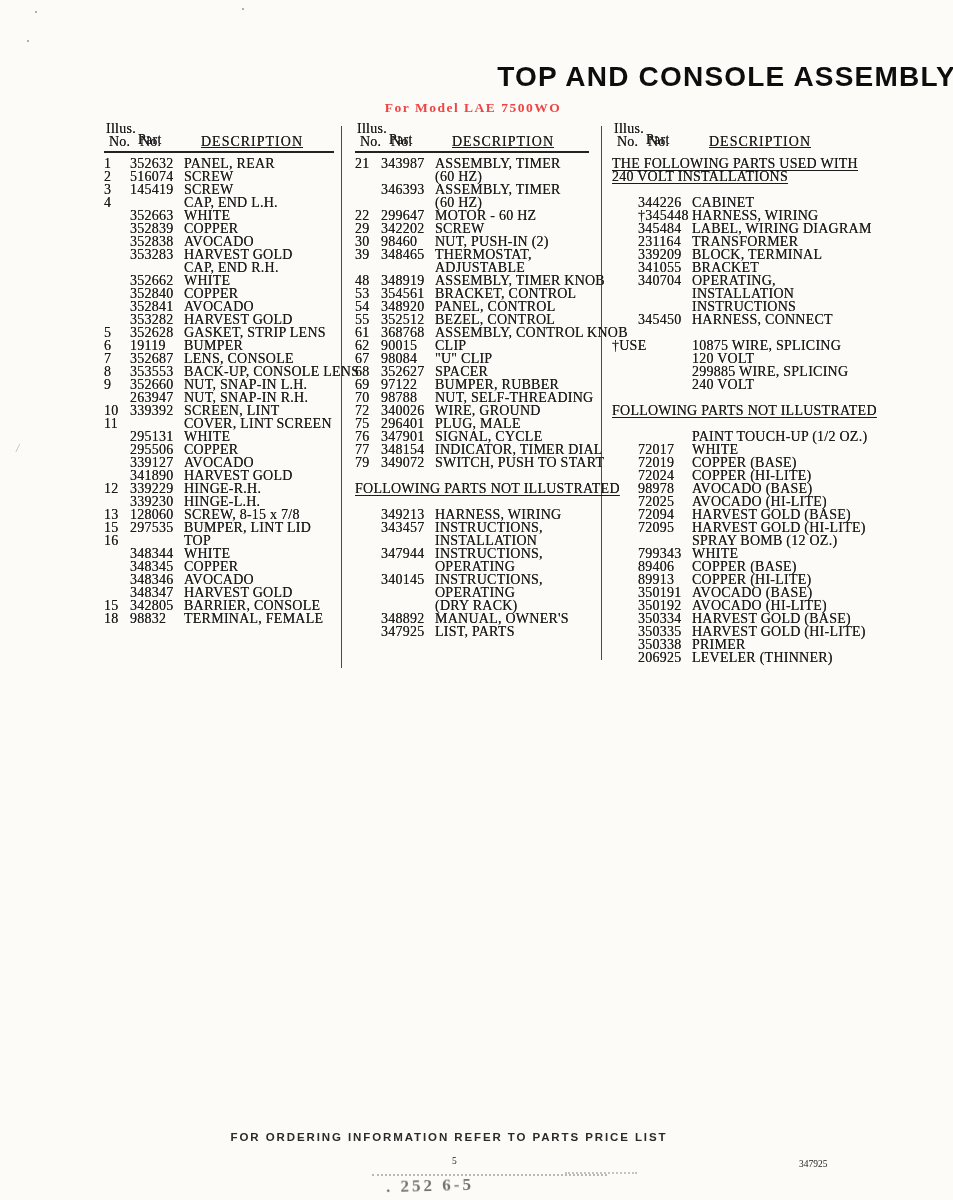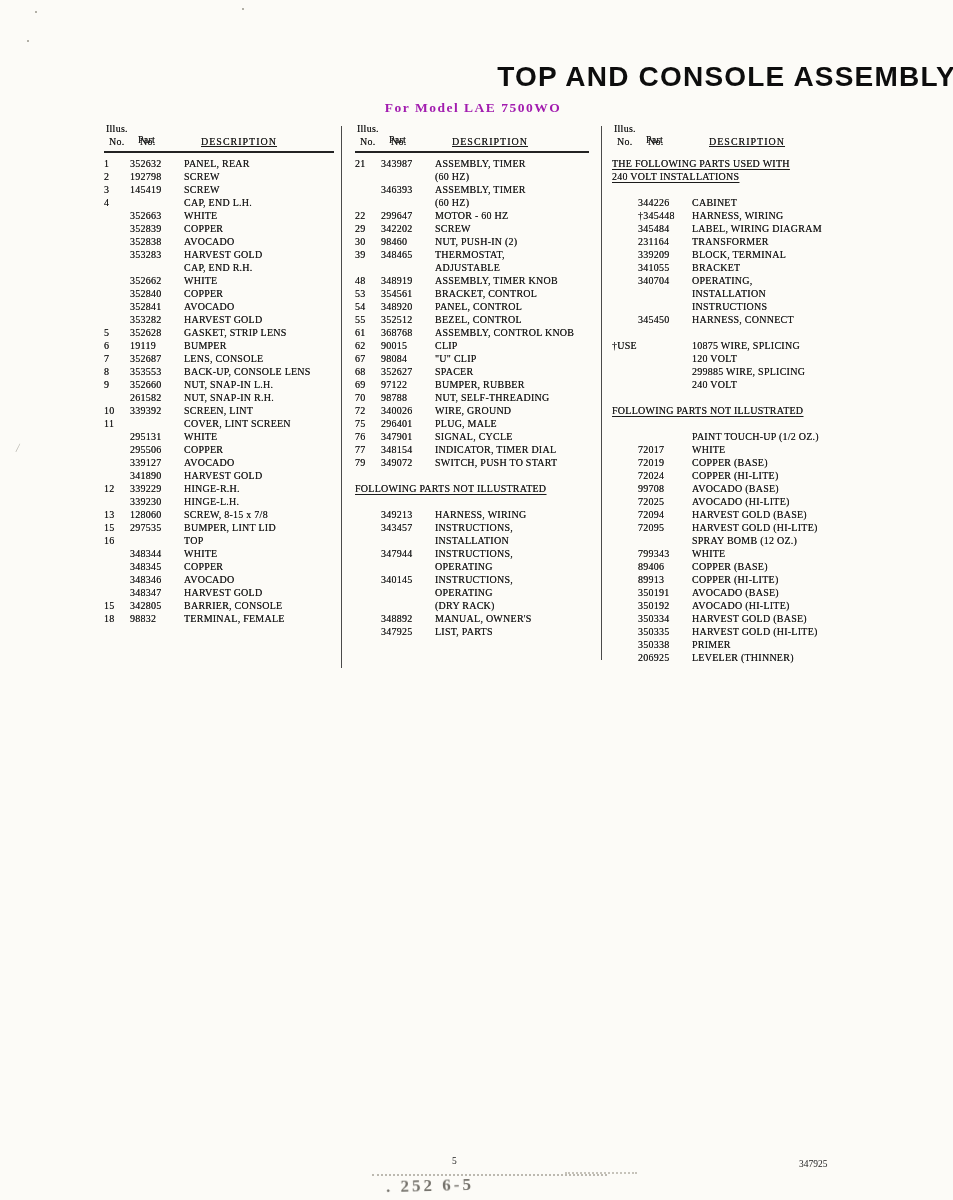--- a/index.html
+++ b/index.html
@@ -2,22 +2,22 @@
 <html><head>
 <meta charset="utf-8">
 <style>
   html,body{margin:0;padding:0;background:#e9e8e4;}
   .page{position:relative;width:953px;height:1200px;margin:0 auto;background:#fcfbf7;
         font-family:"Liberation Serif",serif;color:#1b1b1b;overflow:hidden;}
   .title{position:absolute;top:58px;left:0;width:100%;margin:3px;text-align:right;
          font-family:"Liberation Sans",sans-serif;font-weight:700;font-size:28px;
          letter-spacing:1.2px;color:#0d0d0d;}
   .subtitle{position:absolute;top:100px;left:0;width:946px;text-align:center;
-            font-weight:700;font-size:13.5px;letter-spacing:1.5px;color:#a21caf;}
-  .col{position:absolute;top:122px;font-size:10px;line-height:13px;letter-spacing:0.25px;
+            font-weight:700;font-size:13.5px;letter-spacing:1.5px;color:#ef4444;}
+  .col{position:absolute;top:122px;font-size:14px;line-height:13px;letter-spacing:0.25px;
        text-shadow:0 0 .3px #444;}
   .col1{left:104px;width:230px;}
   .col2{left:355px;width:234px;}
   .col3{left:612px;width:324px;}
   .col-header{position:relative;height:30px;}
   .col-header.ruled::after{content:"";position:absolute;left:0;right:0;bottom:-1px;height:1.6px;background:#232323;}
   .col-header span{position:absolute;white-space:nowrap;}
   .h-illus{left:2px;top:0;}
   .h-part{left:34px;top:11px;text-align:center;}
   .h-no1{left:5px;top:13px;}
@@ -69,21 +69,21 @@
       <span class="h-desc">DESCRIPTION</span>
     </div>
     <div class="rows">
         <div class="row">
           <span class="c-i">1</span>
           <span class="c-p">352632</span>
           <span class="c-d">PANEL, REAR</span>
         </div>
         <div class="row">
           <span class="c-i">2</span>
-          <span class="c-p">192798</span>
+          <span class="c-p">516074</span>
           <span class="c-d">SCREW</span>
         </div>
         <div class="row">
           <span class="c-i">3</span>
           <span class="c-p">145419</span>
           <span class="c-d">SCREW</span>
         </div>
         <div class="row">
           <span class="c-i">4</span>
           <span class="c-p"></span>
@@ -154,21 +154,21 @@
           <span class="c-p">353553</span>
           <span class="c-d">BACK-UP, CONSOLE LENS</span>
         </div>
         <div class="row">
           <span class="c-i">9</span>
           <span class="c-p">352660</span>
           <span class="c-d">NUT, SNAP-IN L.H.</span>
         </div>
         <div class="row">
           <span class="c-i"></span>
-          <span class="c-p">261582</span>
+          <span class="c-p">263947</span>
           <span class="c-d">NUT, SNAP-IN R.H.</span>
         </div>
         <div class="row">
           <span class="c-i">10</span>
           <span class="c-p">339392</span>
           <span class="c-d">SCREEN, LINT</span>
         </div>
         <div class="row">
           <span class="c-i">11</span>
           <span class="c-p"></span>
@@ -546,21 +546,21 @@
           <span class="c-p">72019</span>
           <span class="c-d">COPPER (BASE)</span>
         </div>
         <div class="row">
           <span class="c-i"></span>
           <span class="c-p">72024</span>
           <span class="c-d">COPPER (HI-LITE)</span>
         </div>
         <div class="row">
           <span class="c-i"></span>
-          <span class="c-p">99708</span>
+          <span class="c-p">98978</span>
           <span class="c-d">AVOCADO (BASE)</span>
         </div>
         <div class="row">
           <span class="c-i"></span>
           <span class="c-p">72025</span>
           <span class="c-d">AVOCADO (HI-LITE)</span>
         </div>
         <div class="row">
           <span class="c-i"></span>
           <span class="c-p">72094</span>
@@ -617,20 +617,21 @@
           <span class="c-d">PRIMER</span>
         </div>
         <div class="row">
           <span class="c-i"></span>
           <span class="c-p">206925</span>
           <span class="c-d">LEVELER (THINNER)</span>
         </div>
       </div>
   </section>
 
+  <div class="footer-note">FOR ORDERING INFORMATION REFER TO PARTS PRICE LIST</div>
   <div class="page-number">5</div>
   <div class="doc-number">347925</div>
 
   <div class="dotted-line"></div>
   <div class="dotted-line2"></div>
   <div class="stamp">. 252  6-5</div>
   <div class="artifact slash">/</div>
   <span class="speck s1"></span>
   <span class="speck s2"></span>
   <span class="speck s3"></span>

